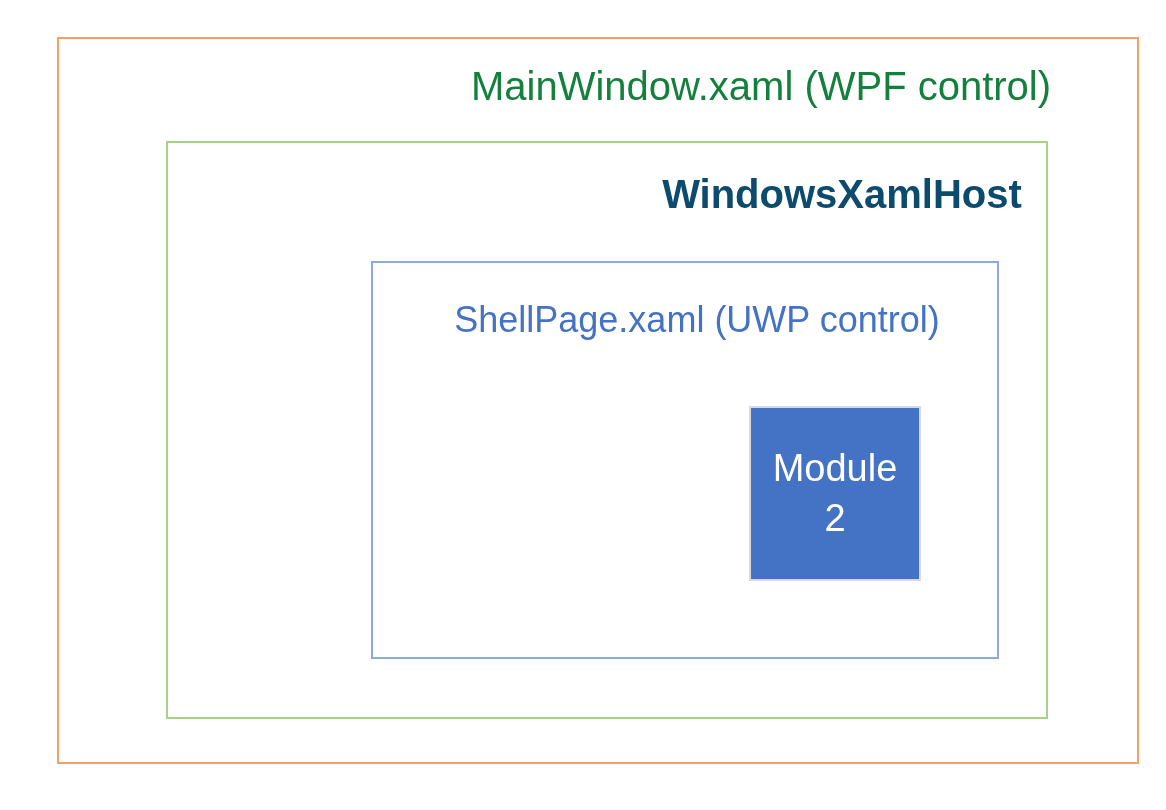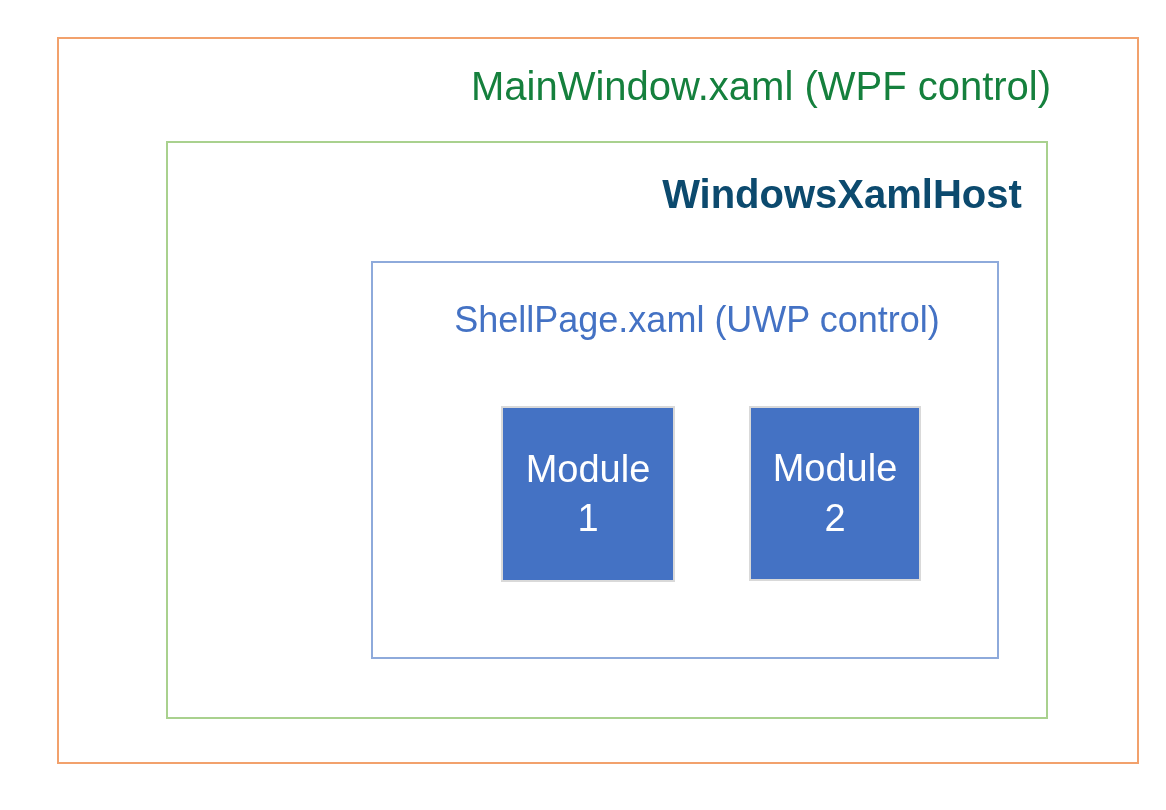--- a/index.html
+++ b/index.html
@@ -90,21 +90,18 @@
 
   <div class="box outer-box"></div>
   <div class="title outer-title">MainWindow.xaml (WPF control)</div>
 
   <div class="box host-box"></div>
   <div class="title host-title">WindowsXamlHost</div>
 
   <div class="box shell-box"></div>
   <div class="title shell-title">ShellPage.xaml (UWP control)</div>
 
-  <div class="module module-1">
-    <div class="module-label">Module 1</div>
-  </div>
 
   <div class="module module-2">
     <div class="module-label">Module 2</div>
   </div>
 
 </div>
 
 </body></html>

